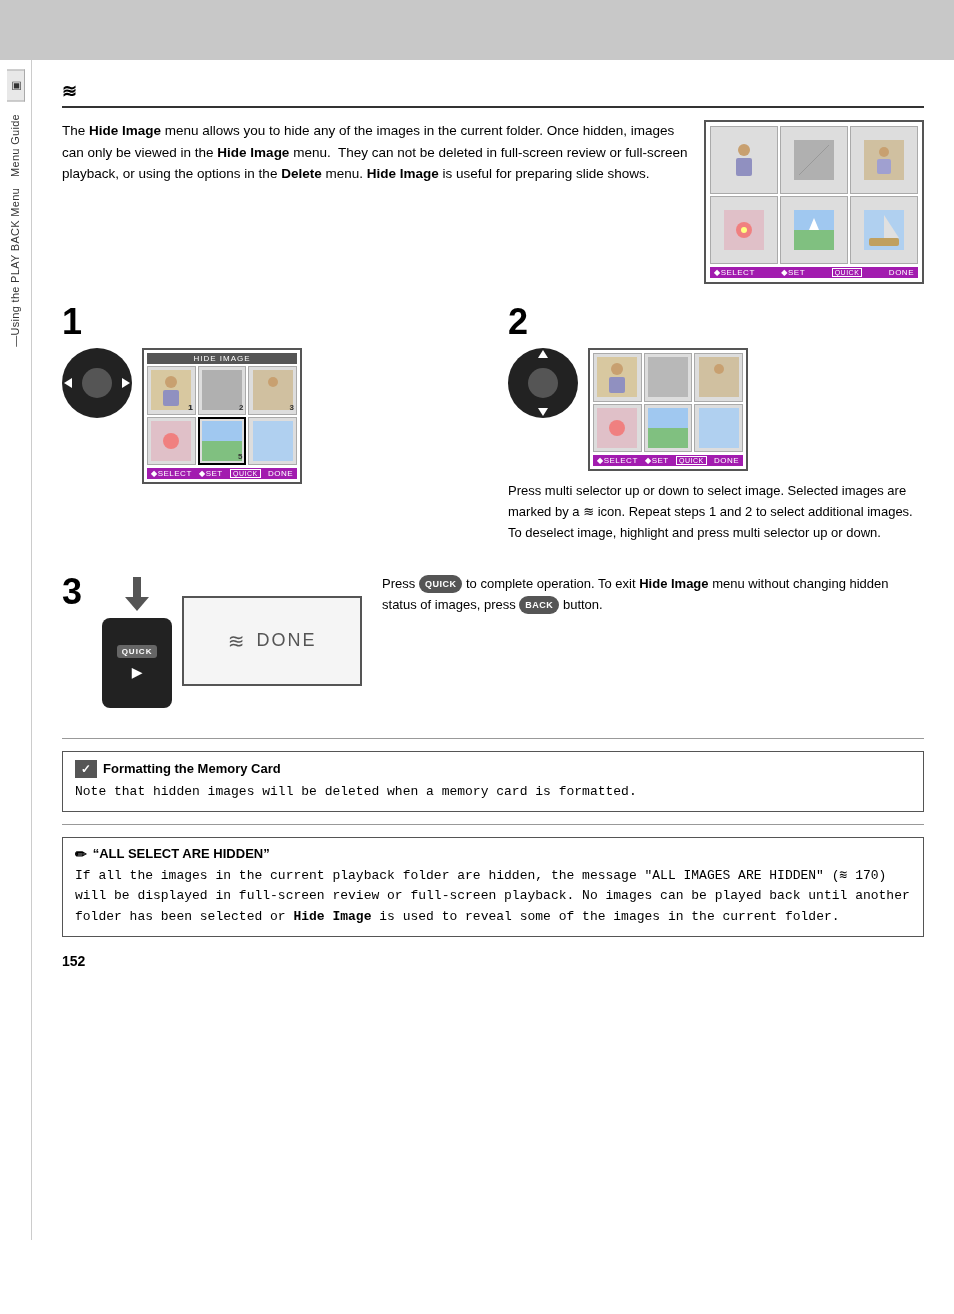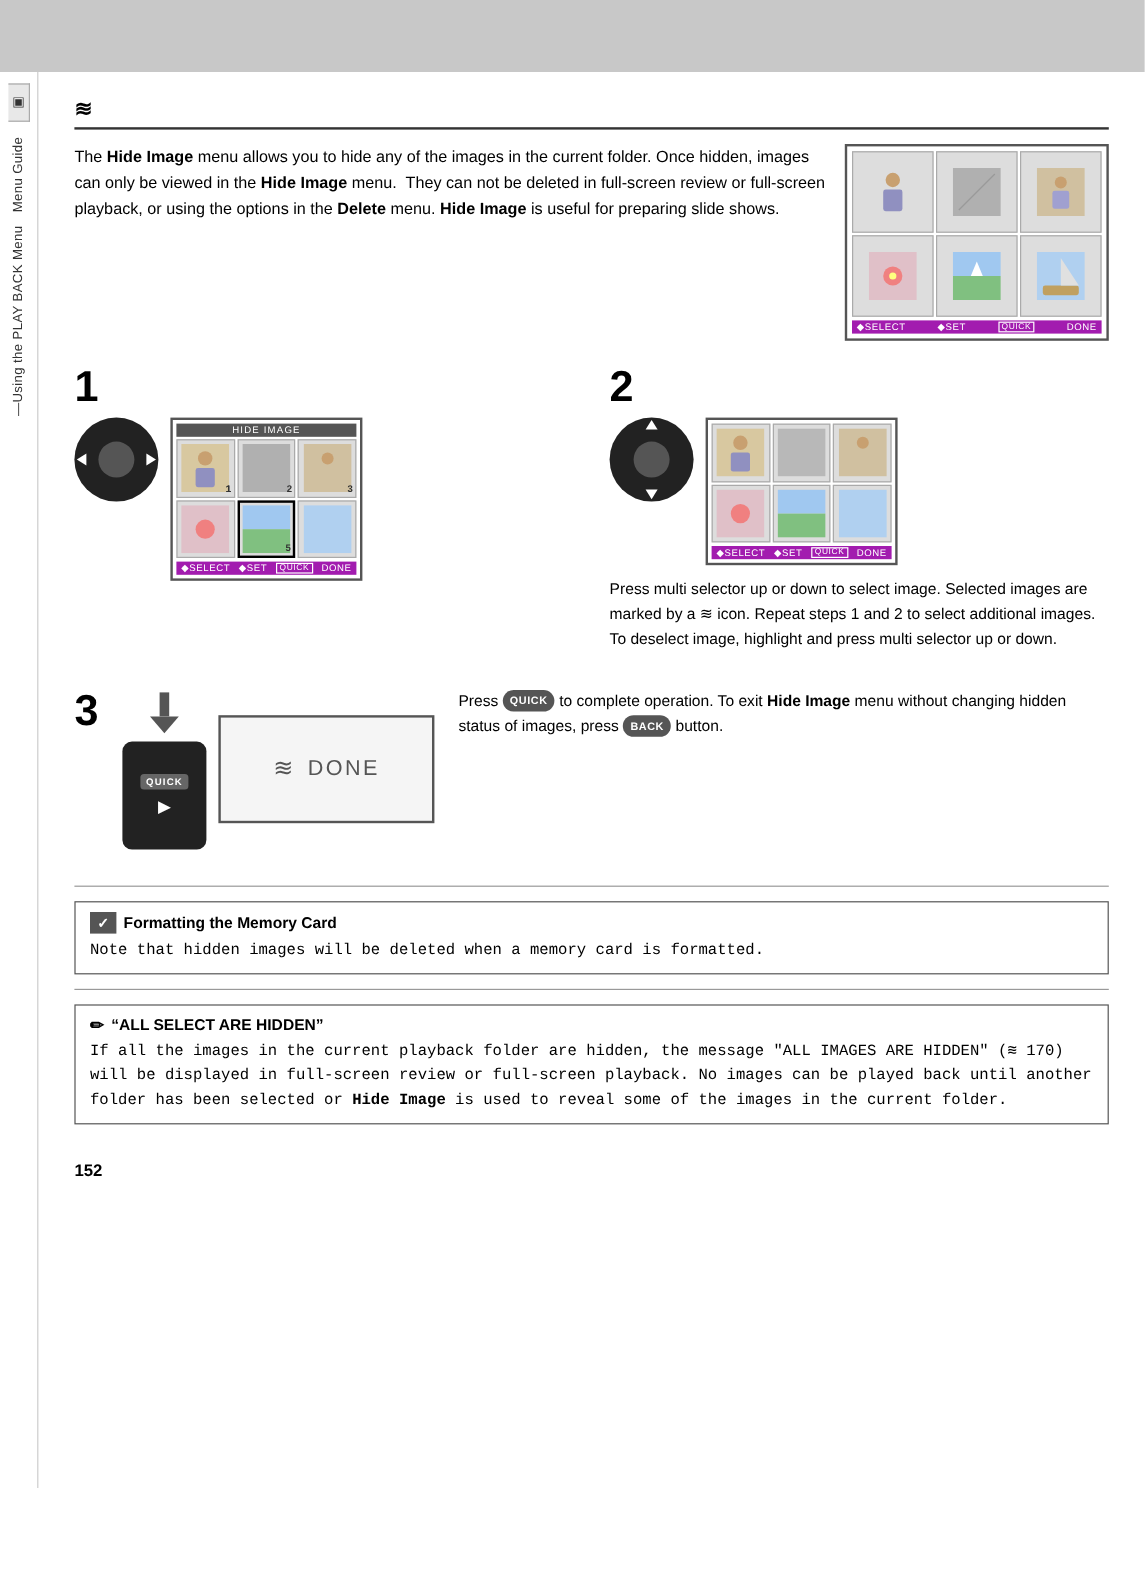--- a/index.html
+++ b/index.html
@@ -274,21 +274,21 @@
       margin-bottom: 4px;
     }
     .note-content {
       font-size: 13px;
       line-height: 1.6;
       font-family: Liberation Mono, monospace;
     }
     .page-number {
       font-size: 14px;
       font-weight: bold;
-      margin-top: 30px;
+      margin-top: 16px;
     }
     .check-icon {
       width: 22px;
       height: 18px;
       background: #555;
       color: #fff;
       font-size: 12px;
       display: flex;
       align-items: center;
       justify-content: center;

